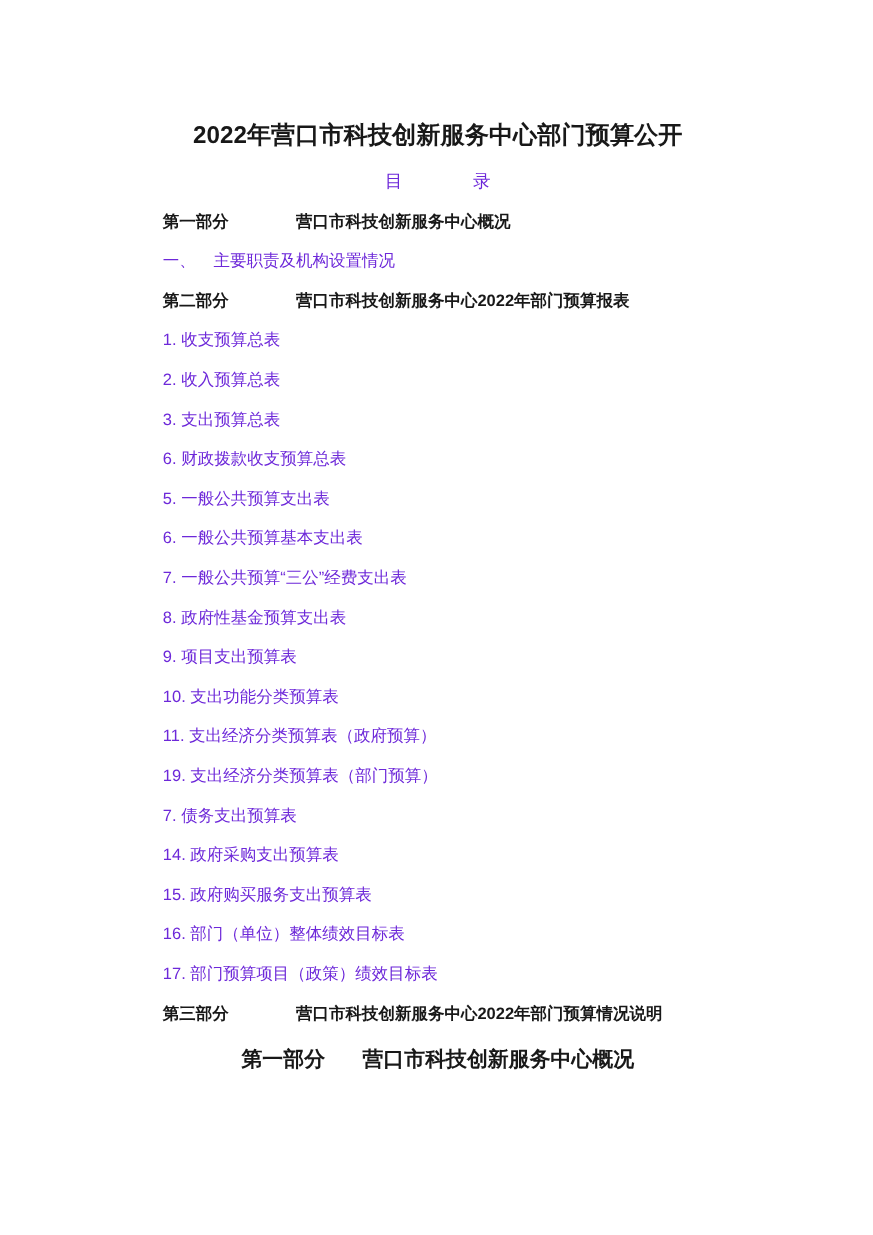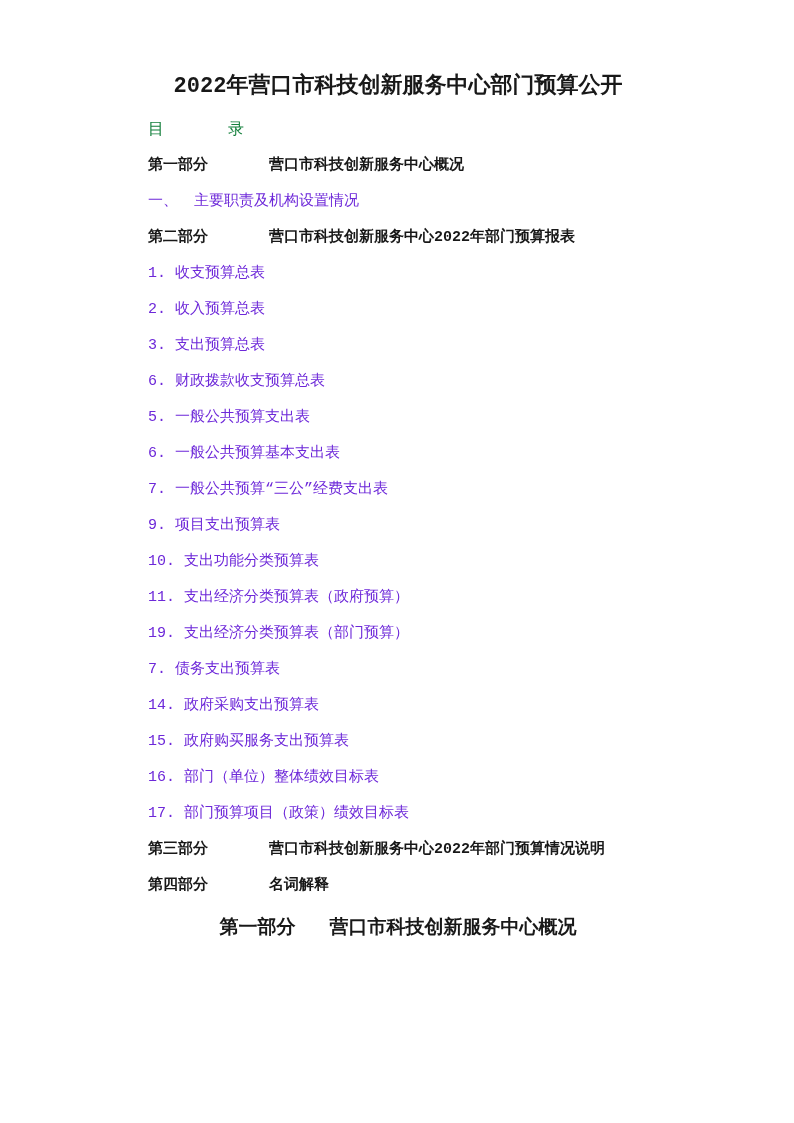--- a/index.html
+++ b/index.html
@@ -6,41 +6,41 @@
     margin: 0;
     padding: 0;
     background: #ffffff;
   }
   .page {
     position: relative;
     width: 794px;
     height: 1123px;
     box-sizing: border-box;
     background: #ffffff;
-    padding: 72px 146px 0 148px;
-    font-family: Liberation Mono, monospace;
+    padding: 108px 146px 0 148px;
+    font-family: Liberation Sans, sans-serif;
     color: #1f1f1f;
     overflow: hidden;
   }
   .doc-title {
     margin: 0;
     font-size: 22px;
     line-height: 30px;
     font-weight: bold;
     text-align: center;
     color: #181818;
     white-space: nowrap;
   }
   .toc-heading {
     margin: 10px 0 0 0;
     font-size: 16px;
     line-height: 36px;
     font-weight: normal;
-    text-align: left;
-    color: #15803d;
+    text-align: center;
+    color: #6d28d9;
   }
   .toc-list {
     margin: 0;
   }
   .toc-line {
     margin: 0;
     font-size: 15px;
     line-height: 36px;
     height: 36px;
     white-space: nowrap;
@@ -84,29 +84,29 @@
       <p class="toc-line part"><span class="lab part-lab">第一部分</span><span>营口市科技创新服务中心概况</span></p>
       <p class="toc-line sub"><span class="lab sub-lab">一、</span><span>主要职责及机构设置情况</span></p>
       <p class="toc-line part"><span class="lab part-lab">第二部分</span><span>营口市科技创新服务中心2022年部门预算报表</span></p>
       <p class="toc-line item"><span>1. 收支预算总表</span></p>
       <p class="toc-line item"><span>2. 收入预算总表</span></p>
       <p class="toc-line item"><span>3. 支出预算总表</span></p>
       <p class="toc-line item"><span>6. 财政拨款收支预算总表</span></p>
       <p class="toc-line item"><span>5. 一般公共预算支出表</span></p>
       <p class="toc-line item"><span>6. 一般公共预算基本支出表</span></p>
       <p class="toc-line item"><span>7. 一般公共预算“三公”经费支出表</span></p>
+      <p class="toc-line item"><span>8. 政府性基金预算支出表</span></p>
       <p class="toc-line item"><span>9. 项目支出预算表</span></p>
       <p class="toc-line item"><span>10. 支出功能分类预算表</span></p>
       <p class="toc-line item"><span>11. 支出经济分类预算表（政府预算）</span></p>
       <p class="toc-line item"><span>19. 支出经济分类预算表（部门预算）</span></p>
       <p class="toc-line item"><span>7. 债务支出预算表</span></p>
       <p class="toc-line item"><span>14. 政府采购支出预算表</span></p>
       <p class="toc-line item"><span>15. 政府购买服务支出预算表</span></p>
       <p class="toc-line item"><span>16. 部门（单位）整体绩效目标表</span></p>
       <p class="toc-line item"><span>17. 部门预算项目（政策）绩效目标表</span></p>
       <p class="toc-line part"><span class="lab part-lab">第三部分</span><span>营口市科技创新服务中心2022年部门预算情况说明</span></p>
-      <p class="toc-line part"><span class="lab part-lab">第四部分</span><span>名词解释</span></p>
     </div>
 
   <h2 class="section-heading">
     <span class="sh-label">第一部分</span><span>营口市科技创新服务中心概况</span>
   </h2>
 </div>
 
 </body></html>

